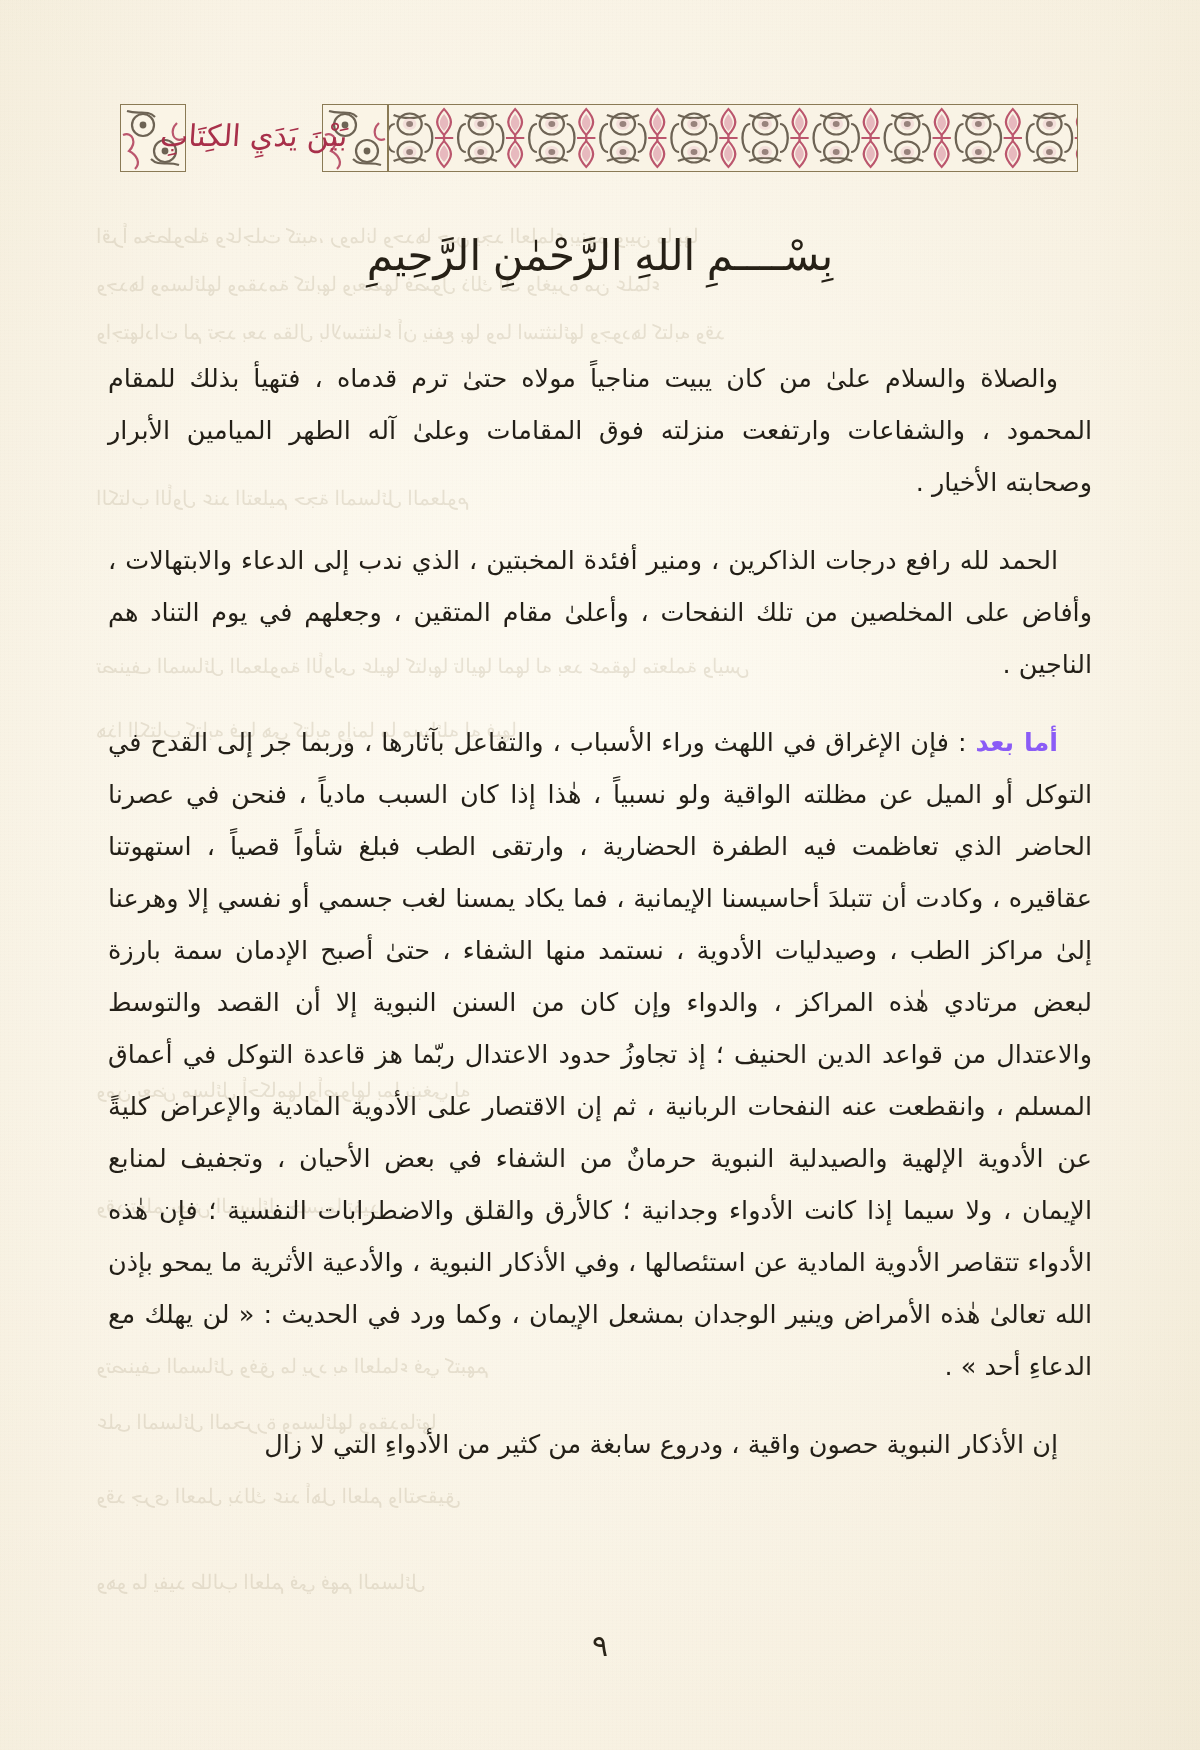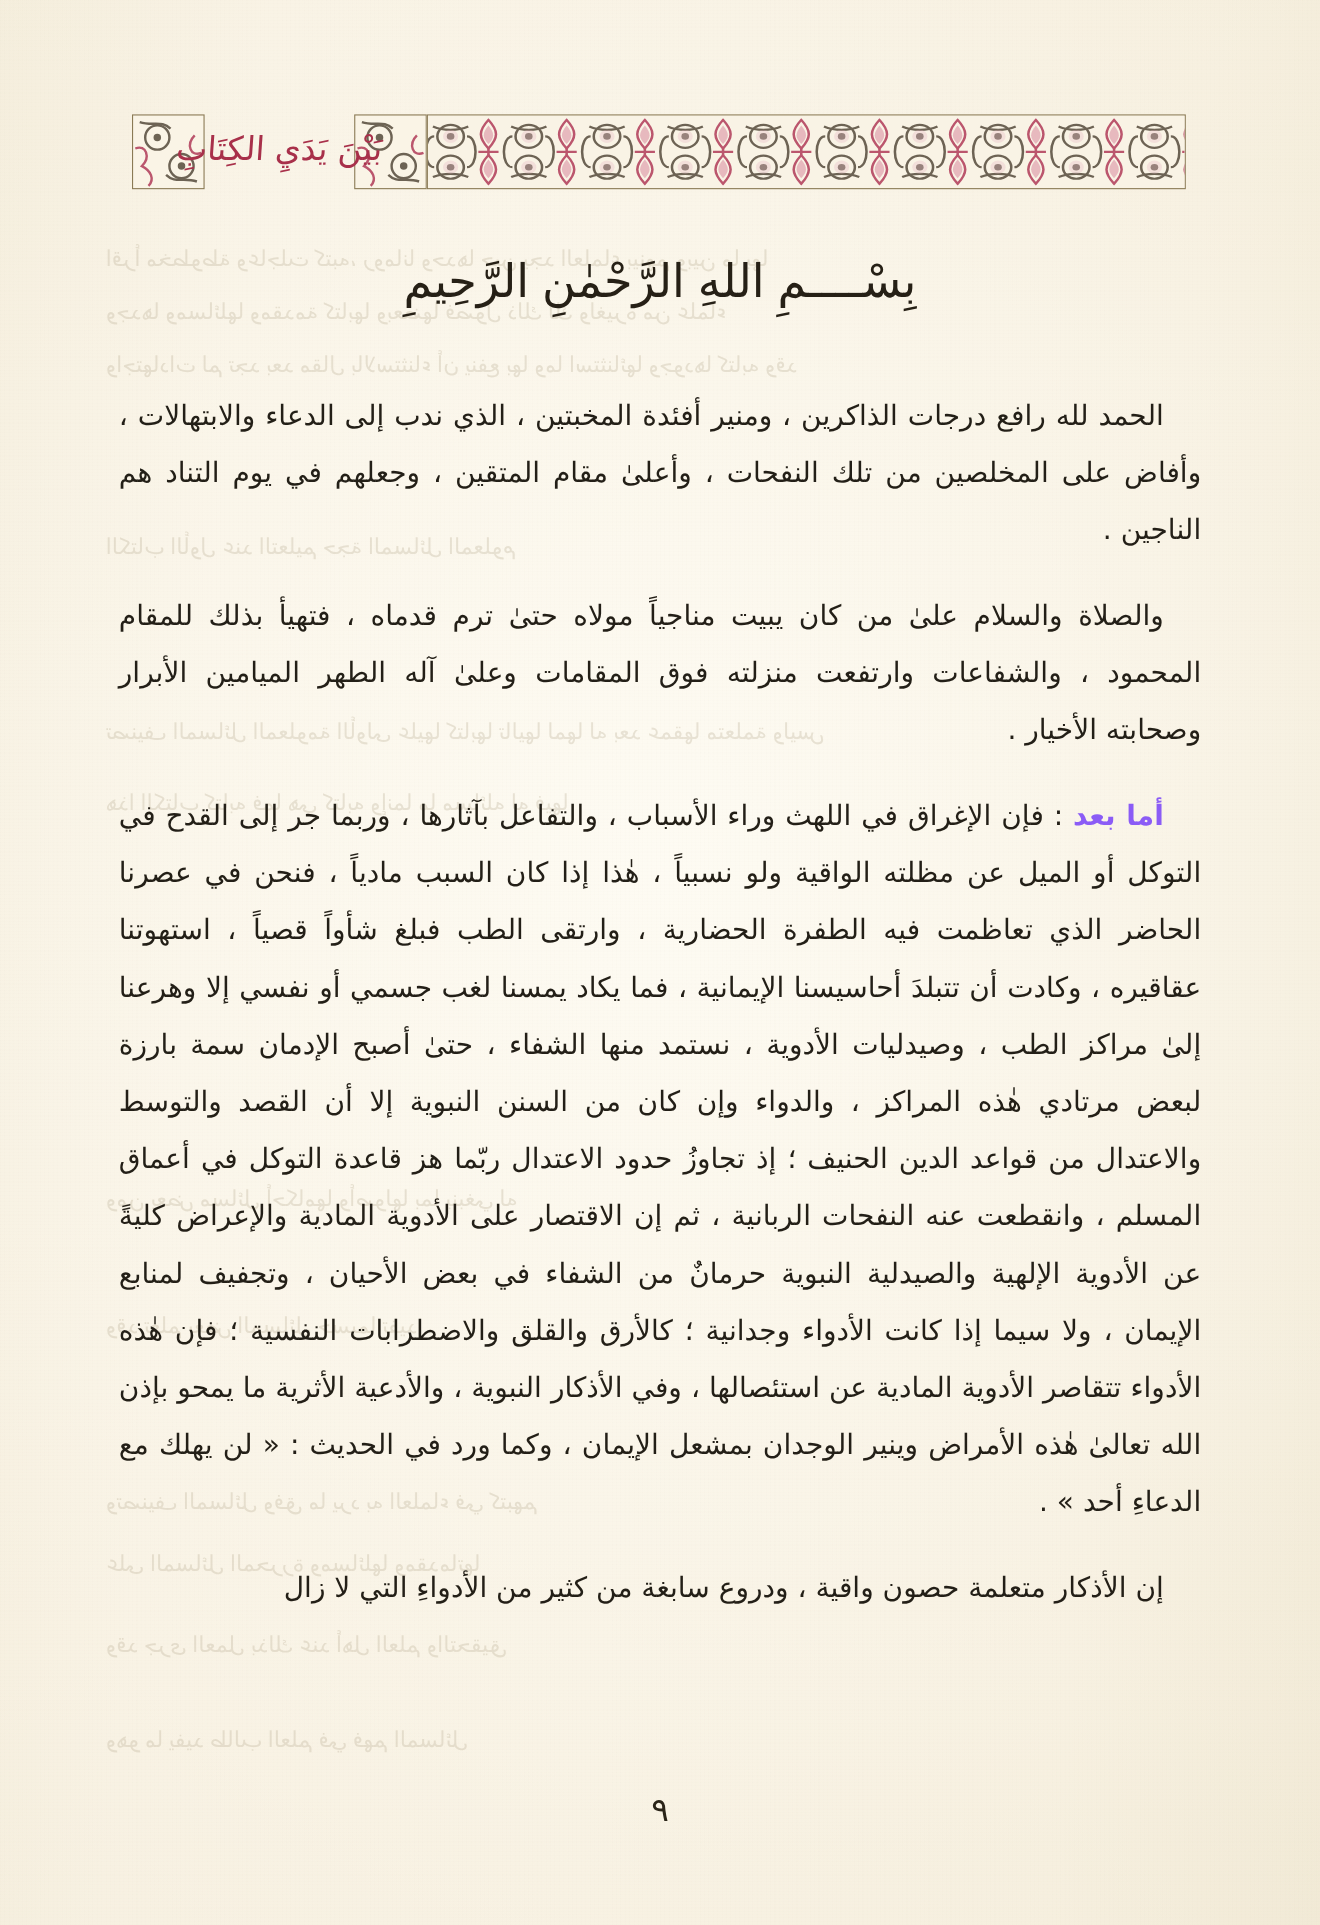--- a/index.html
+++ b/index.html
@@ -283,24 +283,24 @@
           <use href="#unit" x="496"></use>
         <use href="#unit" x="558"></use>
       </svg>
     </div>
   </div>
 
   <div class="basmala">بِسْــــمِ اللهِ الرَّحْمٰنِ الرَّحِيمِ</div>
 
   <div class="body-text">
 
+    <p class="para"><span>والصلاة والسلام علىٰ من كان يبيت مناجياً مولاه حتىٰ ترم قدماه ، فتهيأ بذلك للمقام المحمود ، والشفاعات وارتفعت منزلته فوق المقامات وعلىٰ آله الطهر الميامين الأبرار وصحابته الأخيار .</span></p>
+
     <p class="para"><span>الحمد لله رافع درجات الذاكرين ، ومنير أفئدة المخبتين ، الذي ندب إلى الدعاء والابتهالات ، وأفاض على المخلصين من تلك النفحات ، وأعلىٰ مقام المتقين ، وجعلهم في يوم التناد هم الناجين .</span></p>
 
-    <p class="para"><span>والصلاة والسلام علىٰ من كان يبيت مناجياً مولاه حتىٰ ترم قدماه ، فتهيأ بذلك للمقام المحمود ، والشفاعات وارتفعت منزلته فوق المقامات وعلىٰ آله الطهر الميامين الأبرار وصحابته الأخيار .</span></p>
-
     <p class="para long"><span class="redmark">أما بعد</span><span> : فإن الإغراق في اللهث وراء الأسباب ، والتفاعل بآثارها ، وربما جر إلى القدح في التوكل أو الميل عن مظلته الواقية ولو نسبياً ، هٰذا إذا كان السبب مادياً ، فنحن في عصرنا الحاضر الذي تعاظمت فيه الطفرة الحضارية ، وارتقى الطب فبلغ شأواً قصياً ، استهوتنا عقاقيره ، وكادت أن تتبلدَ أحاسيسنا الإيمانية ، فما يكاد يمسنا لغب جسمي أو نفسي إلا وهرعنا إلىٰ مراكز الطب ، وصيدليات الأدوية ، نستمد منها الشفاء ، حتىٰ أصبح الإدمان سمة بارزة لبعض مرتادي هٰذه المراكز ، والدواء وإن كان من السنن النبوية إلا أن القصد والتوسط والاعتدال من قواعد الدين الحنيف ؛ إذ تجاوزُ حدود الاعتدال ربّما هز قاعدة التوكل في أعماق المسلم ، وانقطعت عنه النفحات الربانية ، ثم إن الاقتصار على الأدوية المادية والإعراض كليةً عن الأدوية الإلهية والصيدلية النبوية حرمانٌ من الشفاء في بعض الأحيان ، وتجفيف لمنابع الإيمان ، ولا سيما إذا كانت الأدواء وجدانية ؛ كالأرق والقلق والاضطرابات النفسية ؛ فإن هٰذه الأدواء تتقاصر الأدوية المادية عن استئصالها ، وفي الأذكار النبوية ، والأدعية الأثرية ما يمحو بإذن الله تعالىٰ هٰذه الأمراض وينير الوجدان بمشعل الإيمان ، وكما ورد في الحديث : « لن يهلك مع الدعاءِ أحد » .</span></p>
 
-    <p class="para"><span>إن الأذكار متعلمة حصون واقية ، ودروع سابغة من كثير من الأدواءِ التي لا زال</span></p>
+    <p class="para"><span>إن الأذكار النبوية حصون واقية ، ودروع سابغة من كثير من الأدواءِ التي لا زال</span></p>
   </div>
 
   <div class="folio">٩</div>
 
 </div>
 
 </body></html>

